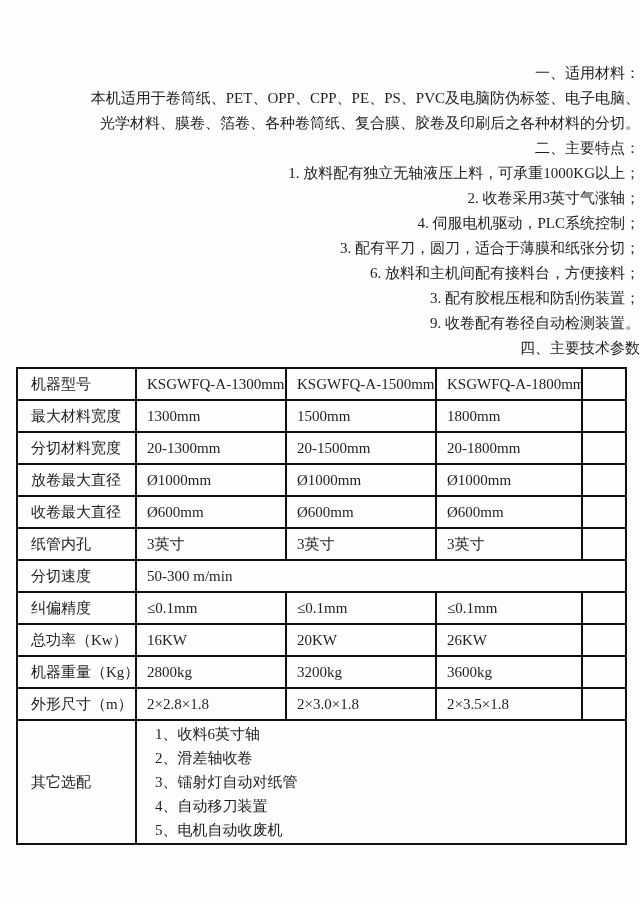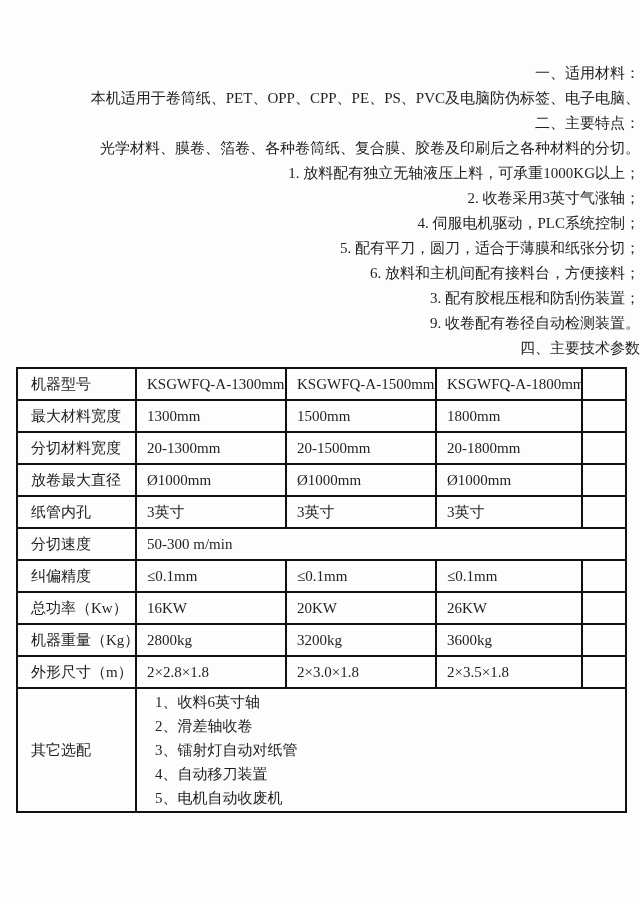--- a/index.html
+++ b/index.html
@@ -64,26 +64,26 @@
   }
 </style>
 </head>
 <body>
 
 <div class="doc">
 
   <div class="text-block">
     <div class="line indent-heading">一、适用材料：</div>
     <div class="line indent-para">本机适用于卷筒纸、PET、OPP、CPP、PE、PS、PVC及电脑防伪标签、电子电脑、</div>
+    <div class="line indent-para">光学材料、膜卷、箔卷、各种卷筒纸、复合膜、胶卷及印刷后之各种材料的分切。</div>
     <div class="line indent-heading">二、主要特点：</div>
-    <div class="line indent-para">光学材料、膜卷、箔卷、各种卷筒纸、复合膜、胶卷及印刷后之各种材料的分切。</div>
     <div class="line indent-feature">1. 放料配有独立无轴液压上料，可承重1000KG以上；</div>
     <div class="line indent-feature">2. 收卷采用3英寸气涨轴；</div>
     <div class="line indent-feature">4. 伺服电机驱动，PLC系统控制；</div>
-    <div class="line indent-feature">5. 配有平刀，圆刀，适合于薄膜和纸张分切；</div>
+    <div class="line indent-feature">3. 配有平刀，圆刀，适合于薄膜和纸张分切；</div>
     <div class="line indent-feature">6. 放料和主机间配有接料台，方便接料；</div>
     <div class="line indent-feature">3. 配有胶棍压棍和防刮伤装置；</div>
     <div class="line indent-feature">9. 收卷配有卷径自动检测装置。</div>
     <div class="line indent-heading">四、主要技术参数</div>
   </div>
 
   <table class="specs">
     <colgroup>
       <col style="width:119px">
       <col style="width:150px">
@@ -111,20 +111,27 @@
         <td class="val">20-1300mm</td>
         <td class="val">20-1500mm</td>
         <td class="val">20-1800mm</td>
         <td class="val"></td>
       </tr>
       <tr>
         <td class="lbl">放卷最大直径</td>
         <td class="val">Ø1000mm</td>
         <td class="val">Ø1000mm</td>
         <td class="val">Ø1000mm</td>
+        <td class="val"></td>
+      </tr>
+      <tr>
+        <td class="lbl">收卷最大直径</td>
+        <td class="val">Ø600mm</td>
+        <td class="val">Ø600mm</td>
+        <td class="val">Ø600mm</td>
         <td class="val"></td>
       </tr>
       <tr>
         <td class="lbl">纸管内孔</td>
         <td class="val">3英寸</td>
         <td class="val">3英寸</td>
         <td class="val">3英寸</td>
         <td class="val"></td>
       </tr>
       <tr>

